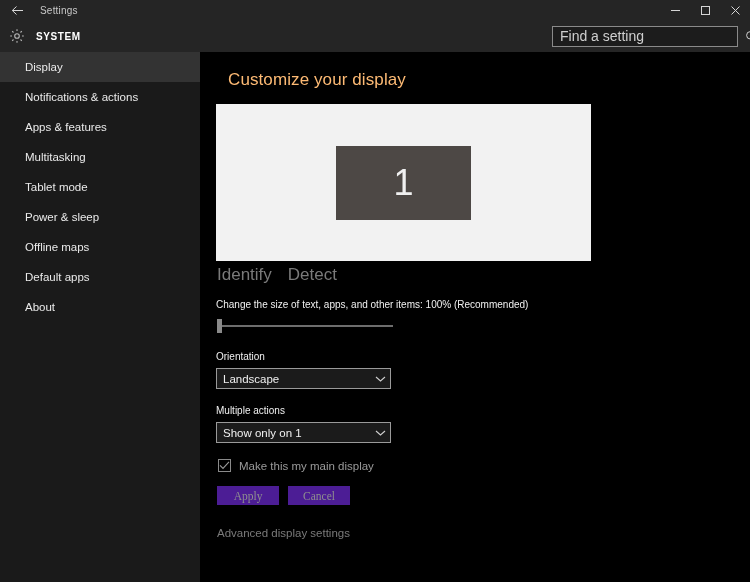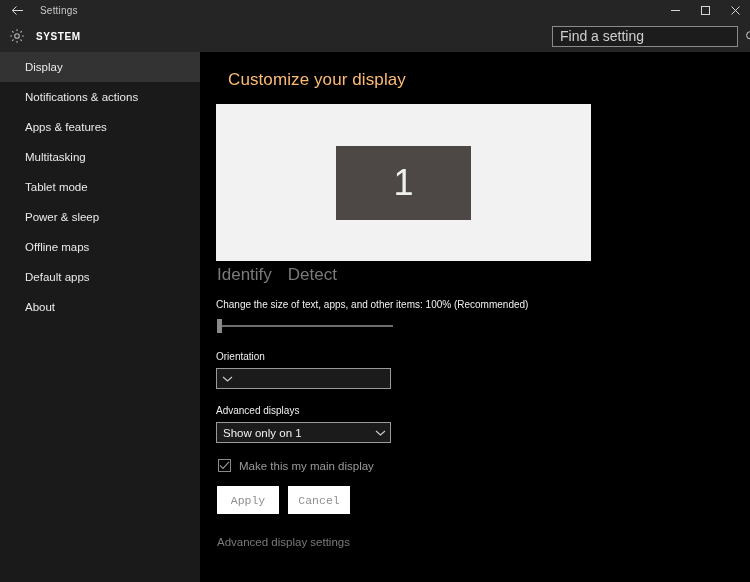--- a/index.html
+++ b/index.html
@@ -275,29 +275,29 @@
   }
 
   
   .btn-row {
     display: flex;
     gap: 9px;
     margin: 0 0 22px 1px;
   }
   .btn {
     width: 62px;
-    height: 28px;
-    background: #ffffff;
+    height: 19px;
+    background: #4c1d95;
     color: #8f8f8f;
     font-size: 11.5px;
     display: flex;
     align-items: center;
     justify-content: center;
     border: 0;
-    font-family: Liberation Mono, monospace;
+    font-family: Liberation Serif, serif;
   }
 
   .adv-link {
     font-size: 11.5px;
     color: #7a7a7a;
     margin-left: 1px;
   }
 </style>
 </head>
 <body>
@@ -402,30 +402,31 @@
       <div class="scale-label">Change the size of text, apps, and other items: 100% (Recommended)</div>
 
       <div class="slider">
         <div class="slider-track"></div>
         <div class="slider-thumb"></div>
       </div>
 
       <div class="field-group">
         <div class="field-label">Orientation</div>
         <div class="combo">
+          <span class="combo-value">Landscape</span>
           <span class="combo-chevron">
             <svg width="11" height="8" viewBox="0 0 11 8" fill="none" stroke="currentColor" stroke-width="1.1">
               <path d="M1 2 L5.5 6 L10 2"></path>
             </svg>
           </span>
         </div>
       </div>
 
       <div class="field-group">
-        <div class="field-label">Advanced displays</div>
+        <div class="field-label">Multiple actions</div>
         <div class="combo">
           <span class="combo-value">Show only on 1</span>
           <span class="combo-chevron">
             <svg width="11" height="8" viewBox="0 0 11 8" fill="none" stroke="currentColor" stroke-width="1.1">
               <path d="M1 2 L5.5 6 L10 2"></path>
             </svg>
           </span>
         </div>
       </div>
 

